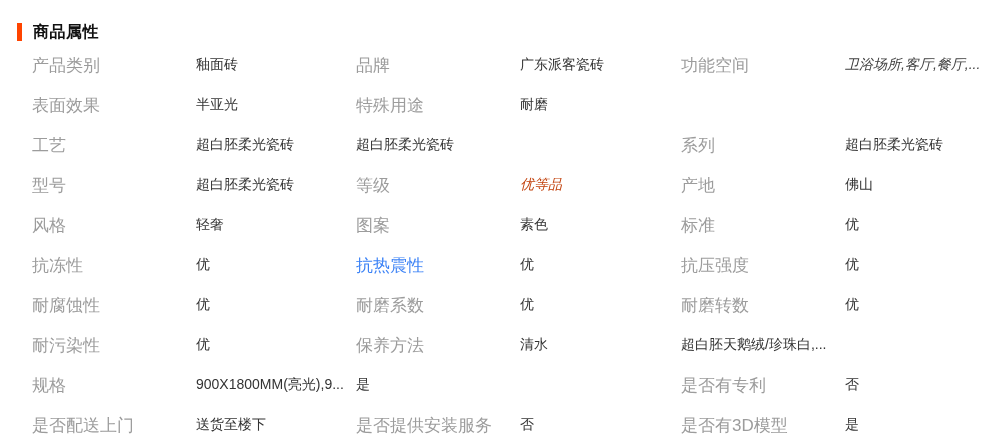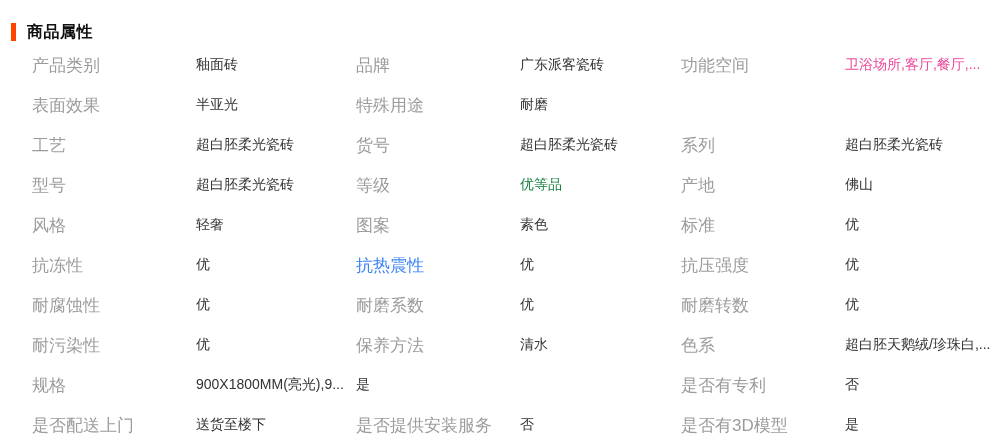--- a/index.html
+++ b/index.html
@@ -14,21 +14,21 @@
   .page {
     width: 1004px;
     height: 442px;
     background: #ffffff;
     box-sizing: border-box;
   }
   .section-header {
     display: flex;
     align-items: center;
     margin-top: 22px;
-    padding-left: 11px;
+    padding-left: 17px;
     height: 20px;
   }
   .accent-bar {
     display: inline-block;
     width: 5px;
     height: 18px;
     background: #ff4400;
     margin-right: 11px;
     flex: none;
   }
@@ -88,55 +88,54 @@
         <div class="attr-pair c0">
           <span class="attr-label" style="color: rgb(156, 156, 156);">产品类别</span>
           <span class="attr-value" style="color: rgb(51, 51, 51);">釉面砖</span>
         </div>
         <div class="attr-pair c1">
           <span class="attr-label" style="color: rgb(156, 156, 156);">品牌</span>
           <span class="attr-value" style="color: rgb(51, 51, 51);">广东派客瓷砖</span>
         </div>
         <div class="attr-pair c2">
           <span class="attr-label" style="color: rgb(156, 156, 156);">功能空间</span>
-          <span class="attr-value" style="color: #ec4899;">卫浴场所,客厅,餐厅,...</span>
+          <span class="attr-value" style="color: #404040; font-style: italic;">卫浴场所,客厅,餐厅,...</span>
         </div>
       </div>
       <div class="attr-row">
         <div class="attr-pair c0">
           <span class="attr-label" style="color: rgb(156, 156, 156);">表面效果</span>
           <span class="attr-value" style="color: rgb(51, 51, 51);">半亚光</span>
         </div>
         <div class="attr-pair c2">
           <span class="attr-label" style="color: rgb(156, 156, 156);">特殊用途</span>
           <span class="attr-value" style="color: rgb(51, 51, 51);">耐磨</span>
         </div>
       </div>
       <div class="attr-row">
         <div class="attr-pair c0">
           <span class="attr-label" style="color: rgb(156, 156, 156);">工艺</span>
           <span class="attr-value" style="color: rgb(51, 51, 51);">超白胚柔光瓷砖</span>
         </div>
         <div class="attr-pair c1">
-          <span class="attr-label" style="color: rgb(156, 156, 156);">货号</span>
           <span class="attr-value" style="color: rgb(51, 51, 51);">超白胚柔光瓷砖</span>
         </div>
         <div class="attr-pair c2">
           <span class="attr-label" style="color: rgb(156, 156, 156);">系列</span>
           <span class="attr-value" style="color: rgb(51, 51, 51);">超白胚柔光瓷砖</span>
         </div>
       </div>
       <div class="attr-row">
         <div class="attr-pair c0">
           <span class="attr-label" style="color: rgb(156, 156, 156);">型号</span>
           <span class="attr-value" style="color: rgb(51, 51, 51);">超白胚柔光瓷砖</span>
         </div>
         <div class="attr-pair c1">
           <span class="attr-label" style="color: rgb(156, 156, 156);">等级</span>
-          <span class="attr-value" style="color: #15803d;">优等品</span>
+          <span class="attr-value" style="color: #c2410c; font-style: italic;">优等品</span>
         </div>
         <div class="attr-pair c2">
           <span class="attr-label" style="color: rgb(156, 156, 156);">产地</span>
           <span class="attr-value" style="color: rgb(51, 51, 51); text-align: center;">佛山</span>
         </div>
       </div>
       <div class="attr-row">
         <div class="attr-pair c0">
           <span class="attr-label" style="color: rgb(156, 156, 156);">风格</span>
           <span class="attr-value" style="color: rgb(51, 51, 51);">轻奢</span>
@@ -181,21 +180,20 @@
       <div class="attr-row">
         <div class="attr-pair c0">
           <span class="attr-label" style="color: rgb(156, 156, 156);">耐污染性</span>
           <span class="attr-value" style="color: rgb(51, 51, 51);">优</span>
         </div>
         <div class="attr-pair c1">
           <span class="attr-label" style="color: rgb(156, 156, 156);">保养方法</span>
           <span class="attr-value" style="color: rgb(51, 51, 51);">清水</span>
         </div>
         <div class="attr-pair c2">
-          <span class="attr-label" style="color: rgb(156, 156, 156);">色系</span>
           <span class="attr-value" style="color: rgb(51, 51, 51);">超白胚天鹅绒/珍珠白,...</span>
         </div>
       </div>
       <div class="attr-row">
         <div class="attr-pair c0">
           <span class="attr-label" style="color: rgb(156, 156, 156);">规格</span>
           <span class="attr-value" style="color: rgb(51, 51, 51);">900X1800MM(亮光),9...</span>
         </div>
         <div class="attr-pair c1">
           <span class="attr-value" style="color: rgb(51, 51, 51);">是</span>

